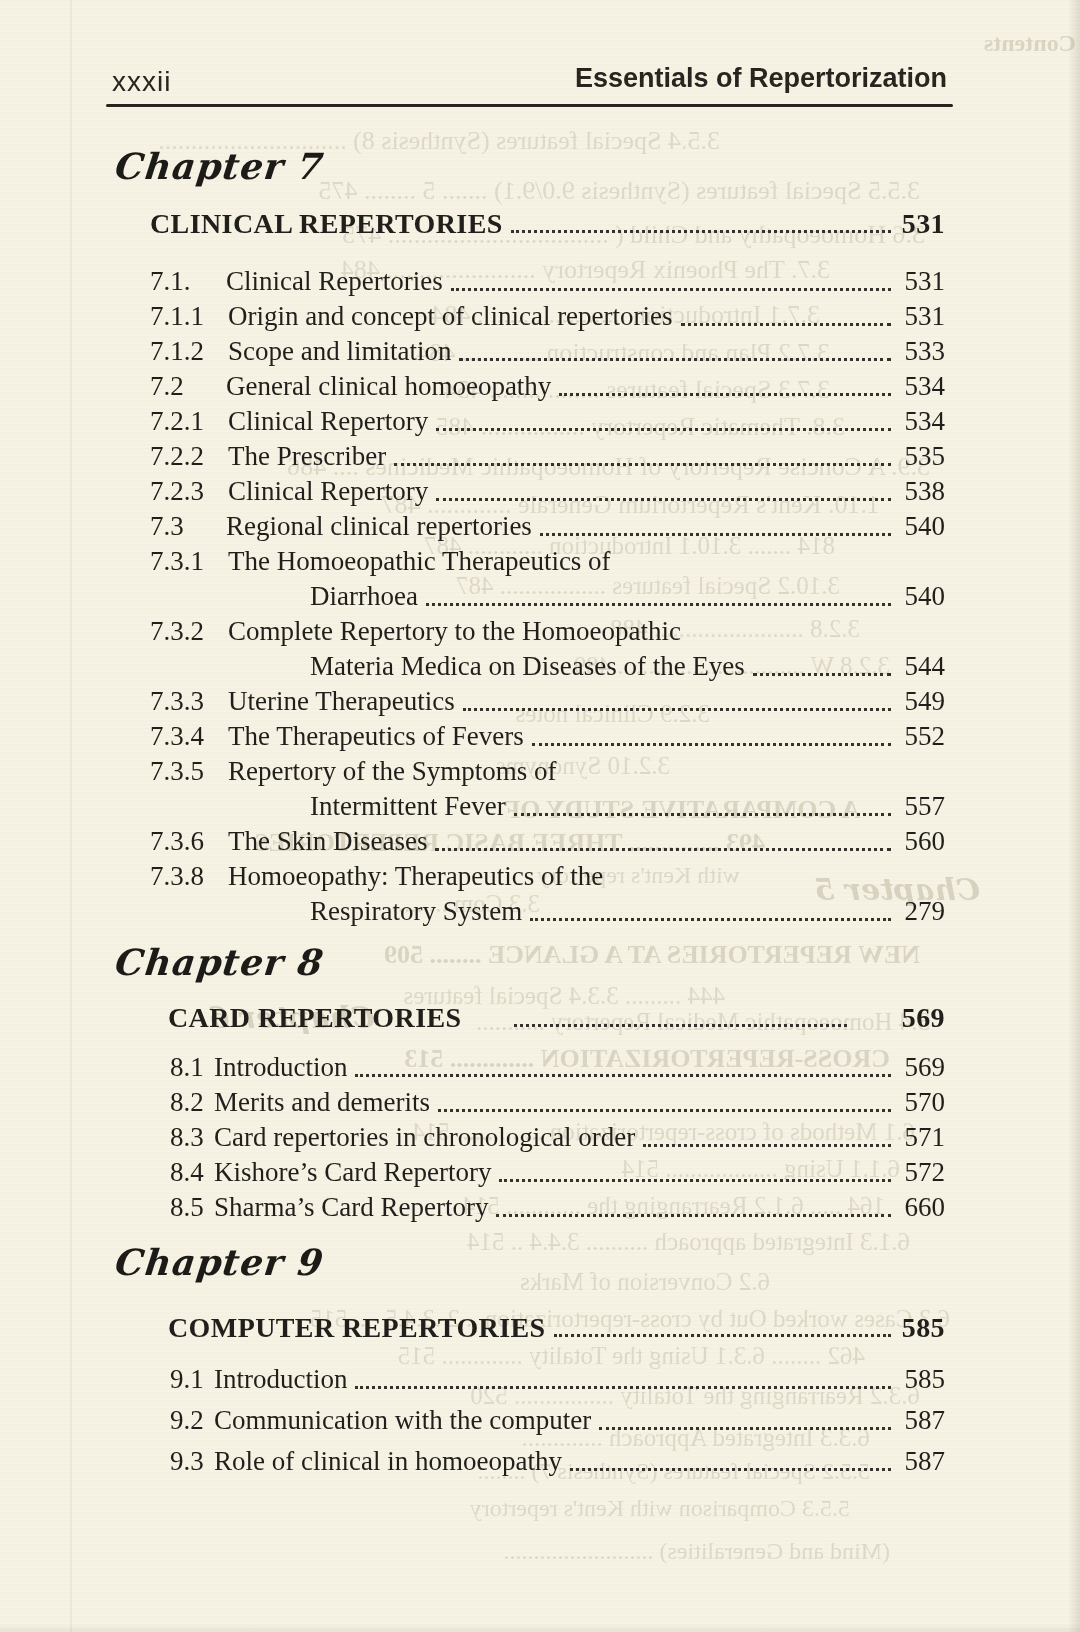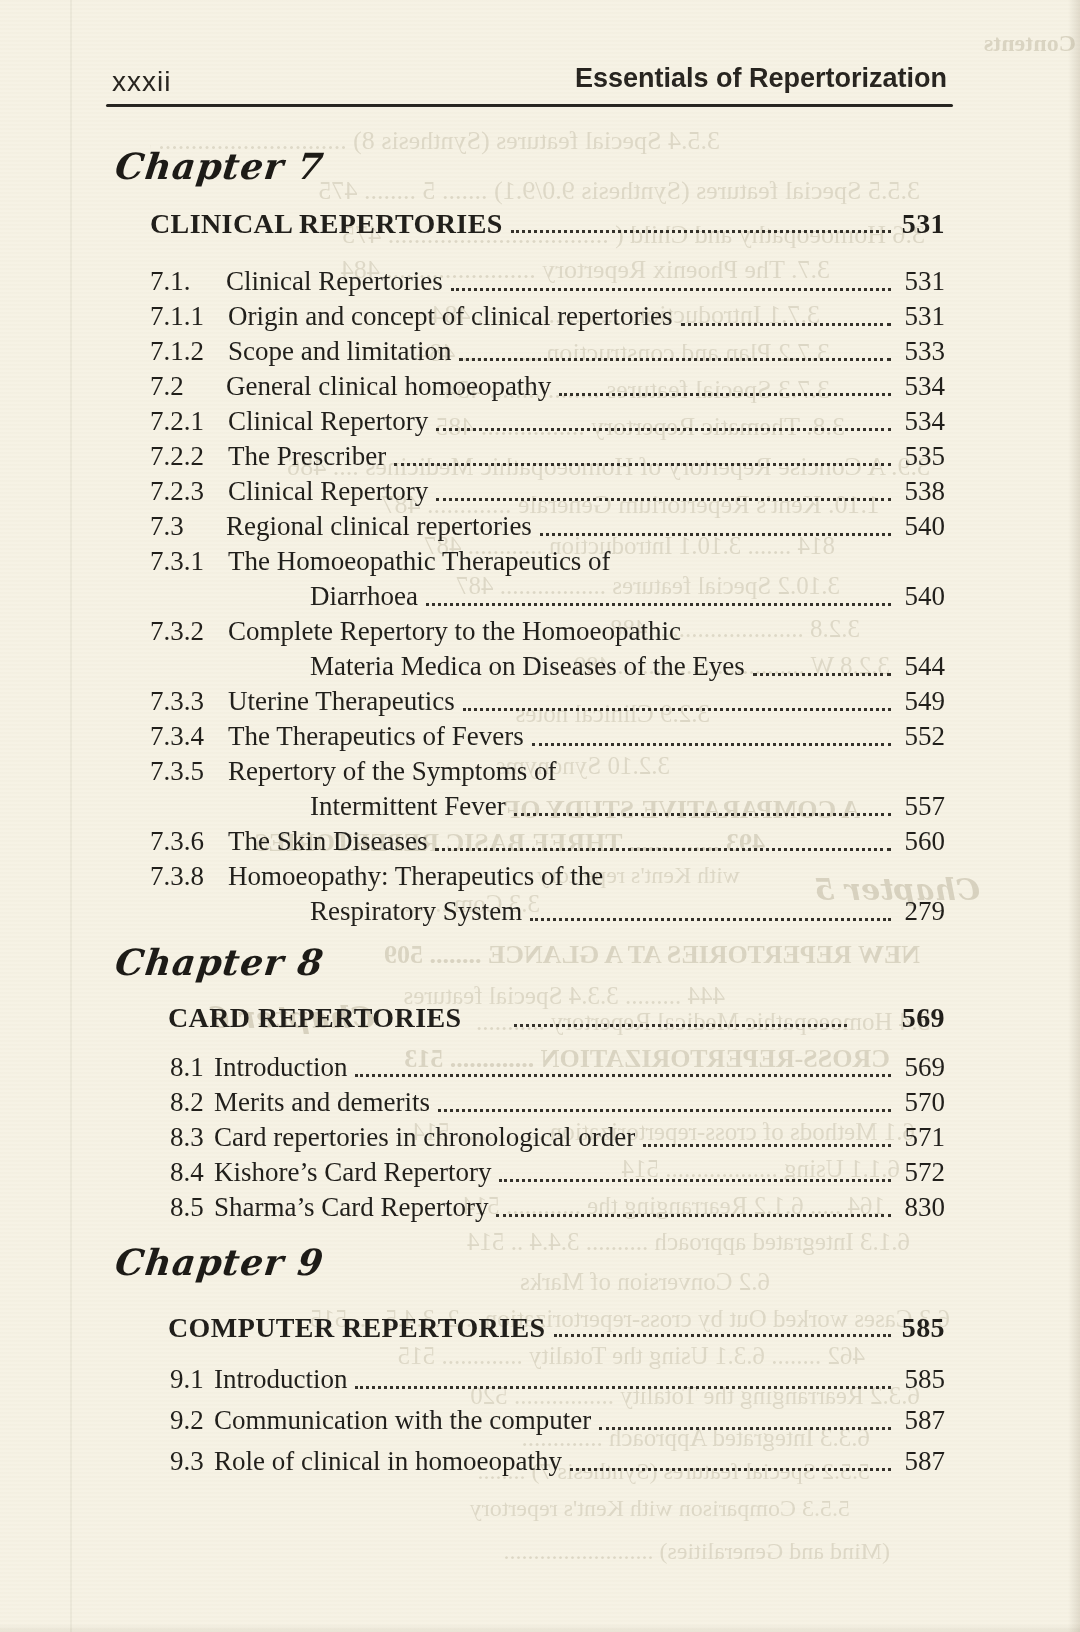--- a/index.html
+++ b/index.html
@@ -265,21 +265,21 @@
           <div class="entry lvl1">
             <span class="e-num">8.4</span>
             <span class="e-text">Kishore’s Card Repertory</span>
             <span class="dots"></span>
             <span class="e-page">572</span>
           </div>
           <div class="entry lvl1">
             <span class="e-num">8.5</span>
             <span class="e-text">Sharma’s Card Repertory</span>
             <span class="dots"></span>
-            <span class="e-page">830</span>
+            <span class="e-page">660</span>
           </div>
         </div>
       </div>
       <div class="toc-section sec3">
         <div class="chapter-label">Chapter 9</div>
         <div class="heading-row">
           <span class="h-title">COMPUTER REPERTORIES</span>
           <span class="dots h-dots"></span>
           <span class="e-page h-page">585</span>
         </div>

